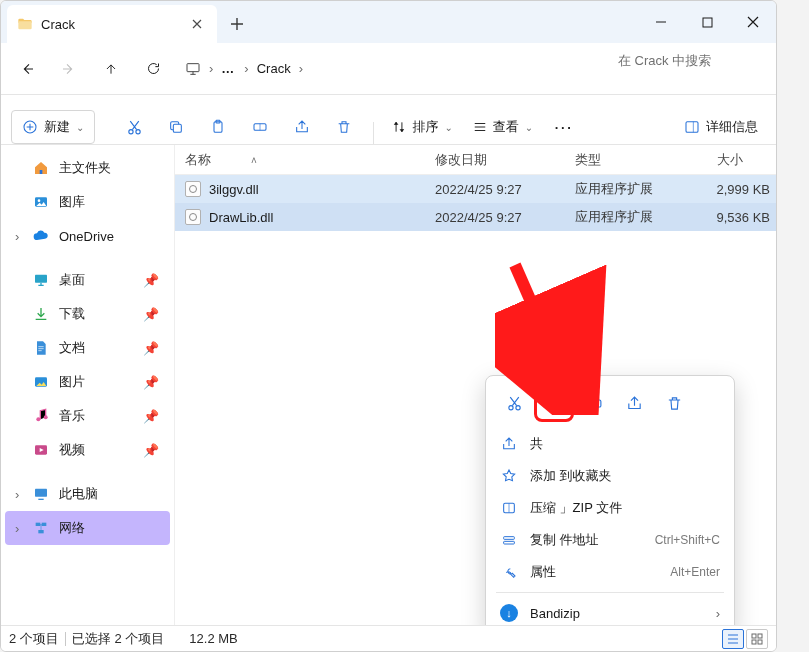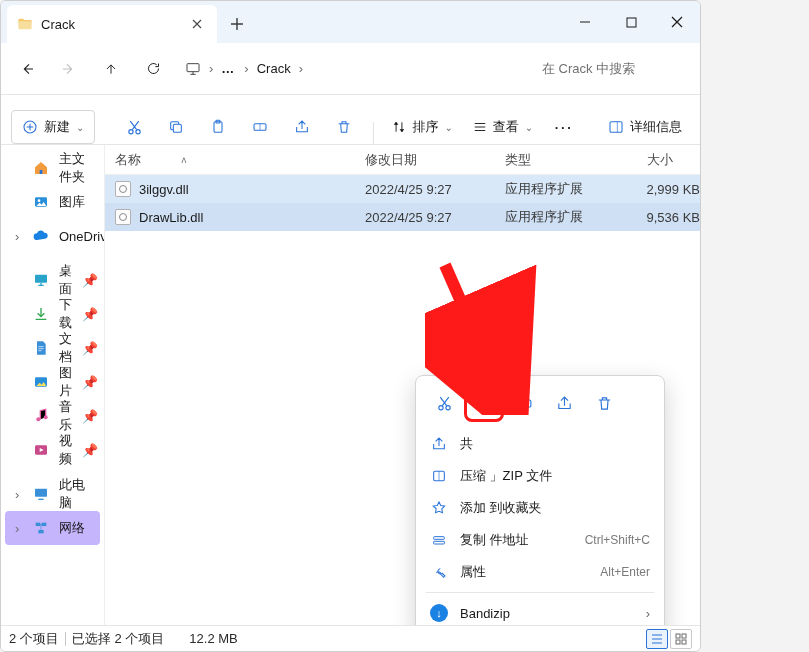--- a/index.html
+++ b/index.html
@@ -1,32 +1,32 @@
 <!DOCTYPE html>
 <html><head>
 <meta charset="utf-8">
 <style>
 * { box-sizing: border-box; margin:0; padding:0; font-family: "Segoe UI", "Microsoft YaHei", sans-serif; }
 html,body { width:809px; height:652px; background:#f3f3f3; overflow:hidden; font-size:13px; color:#1a1a1a;}
-.window { width:701px; height:652px; display:flex; flex-direction:column; background:#fdfdfd; border:1px solid #cfcfcf; border-radius:6px; overflow:hidden;}
+.window { width:777px; height:652px; display:flex; flex-direction:column; background:#fdfdfd; border:1px solid #cfcfcf; border-radius:6px; overflow:hidden;}
 
 .titlebar { height:42px; display:flex; align-items:stretch; background:#eef4fb; }
 .tab { display:flex; align-items:center; gap:8px; padding:0 14px 0 10px; background:#fff; border-top-left-radius:6px; border-top-right-radius:6px; margin-top:4px; margin-left:6px; min-width:210px; position:relative;}
 .tab .close { margin-left:auto; }
 .newtab { display:flex; align-items:center; justify-content:center; width:40px; margin-top:4px; color:#3a3a3a;}
 .tbar-spacer { flex:1; }
 .winctrls { display:flex; }
 .winbtn { width:46px; display:flex; align-items:center; justify-content:center; color:#1a1a1a;}
 
 .addrbar { height:52px; display:flex; align-items:center; gap:6px; padding:0 8px; background:#fff; border-bottom:1px solid #e5e5e5;}
 .navbtn { width:36px; height:36px; display:flex; align-items:center; justify-content:center; border-radius:4px; color:#1a1a1a;}
 .navbtn.disabled { color:#bdbdbd; }
 .crumbs { flex:1; display:flex; align-items:center; gap:8px; height:36px; padding:0 8px; border-radius:4px;}
 .crumbs span{color:#1a1a1a;}
-.search { width:160px; height:34px; display:flex; align-items:center; padding:0 10px; border-radius:4px; color:#717171; }
+.search { width:160px; height:34px; display:flex; padding:0 10px; border-radius:4px; color:#717171; }
 
 .toolbar { height:50px; display:flex; align-items:flex-end; gap:4px; padding:0 10px; background:#fff; border-bottom:1px solid #e5e5e5;}
 .tbtn { height:34px; min-width:38px; padding:0 8px; display:flex; align-items:center; justify-content:center; border-radius:4px; gap:6px; color:#1a1a1a;}
 .tbtn.newbtn { border:1px solid #d6d6d6; background:#fff; height:34px; padding:0 10px; }
 .tbtn.iconcol{ color:#2a73d9;}
 .tb-spacer{flex:1;}
 
 .body { flex:1; display:flex; background:#fff; overflow:hidden;}
 .sidebar { width:174px; border-right:1px solid #eee; padding-top:6px; overflow:auto; position:relative;}
 .side-item { display:flex; align-items:center; gap:10px; height:34px; padding:0 10px 0 28px; border-radius:4px; margin:0 4px; color:#1a1a1a; position:relative;}
@@ -423,33 +423,33 @@
           <span class="ctx-icon">
               <svg width="16" height="16" viewBox="0 0 24 24">
                 <path fill="none" stroke="#2a73d9" stroke-width="1.6" d="M4 12v7h16v-7M12 3v12M7 8l5-5 5 5"></path>
               </svg>
             </span>
           <span class="lbl">共</span>
         </div>
         <div class="ctx-item">
           <span class="ctx-icon">
               <svg width="16" height="16" viewBox="0 0 24 24">
-                <rect x="4" y="5" width="16" height="14" rx="2" fill="none" stroke="#2a73d9" stroke-width="1.6"></rect>
-                <path stroke="#2a73d9" d="M12 5v14"></path>
+                <path fill="none" stroke="#2a73d9" stroke-width="1.6" d="M12 3l2.6 5.3 5.9.9-4.3 4.1 1 5.8L12 16.9 6.8 19l1-5.8L3.5 9.1l5.9-.9z"></path>
               </svg>
             </span>
-          <span class="lbl">压缩  」ZIP 文件</span>
+          <span class="lbl">添加 到收藏夹</span>
         </div>
         <div class="ctx-item">
           <span class="ctx-icon">
               <svg width="16" height="16" viewBox="0 0 24 24">
-                <path fill="none" stroke="#2a73d9" stroke-width="1.6" d="M12 3l2.6 5.3 5.9.9-4.3 4.1 1 5.8L12 16.9 6.8 19l1-5.8L3.5 9.1l5.9-.9z"></path>
+                <rect x="4" y="5" width="16" height="14" rx="2" fill="none" stroke="#2a73d9" stroke-width="1.6"></rect>
+                <path stroke="#2a73d9" d="M12 5v14"></path>
               </svg>
             </span>
-          <span class="lbl">添加 到收藏夹</span>
+          <span class="lbl">压缩  」ZIP 文件</span>
         </div>
         <div class="ctx-item">
           <span class="ctx-icon">
               <svg width="16" height="16" viewBox="0 0 24 24">
                 <rect x="4" y="7" width="16" height="4" rx="1" fill="none" stroke="#2a73d9" stroke-width="1.5"></rect>
                 <rect x="4" y="14" width="16" height="4" rx="1" fill="none" stroke="#2a73d9" stroke-width="1.5"></rect>
               </svg>
             </span>
           <span class="lbl">复制  件地址</span>
           <span class="short">Ctrl+Shift+C</span>

